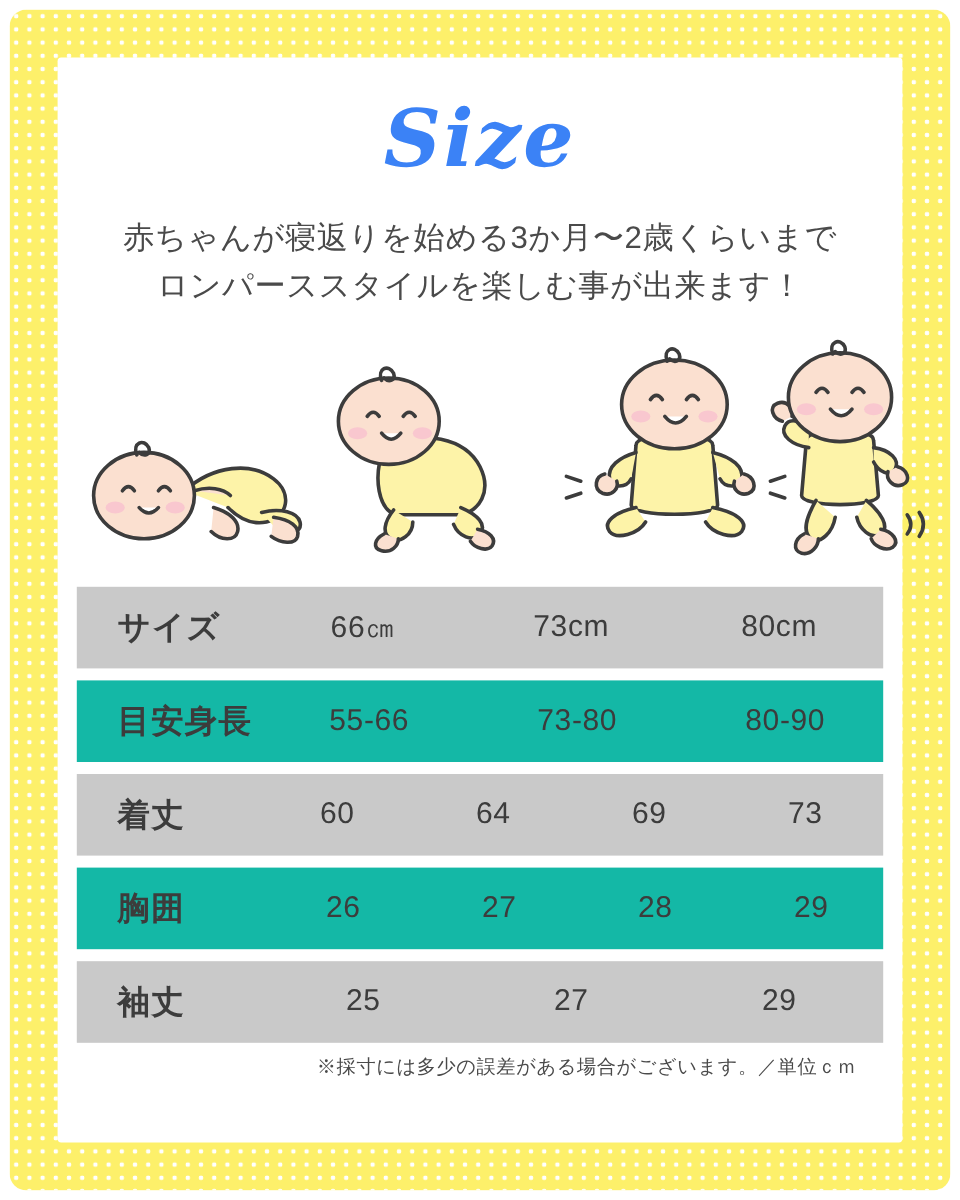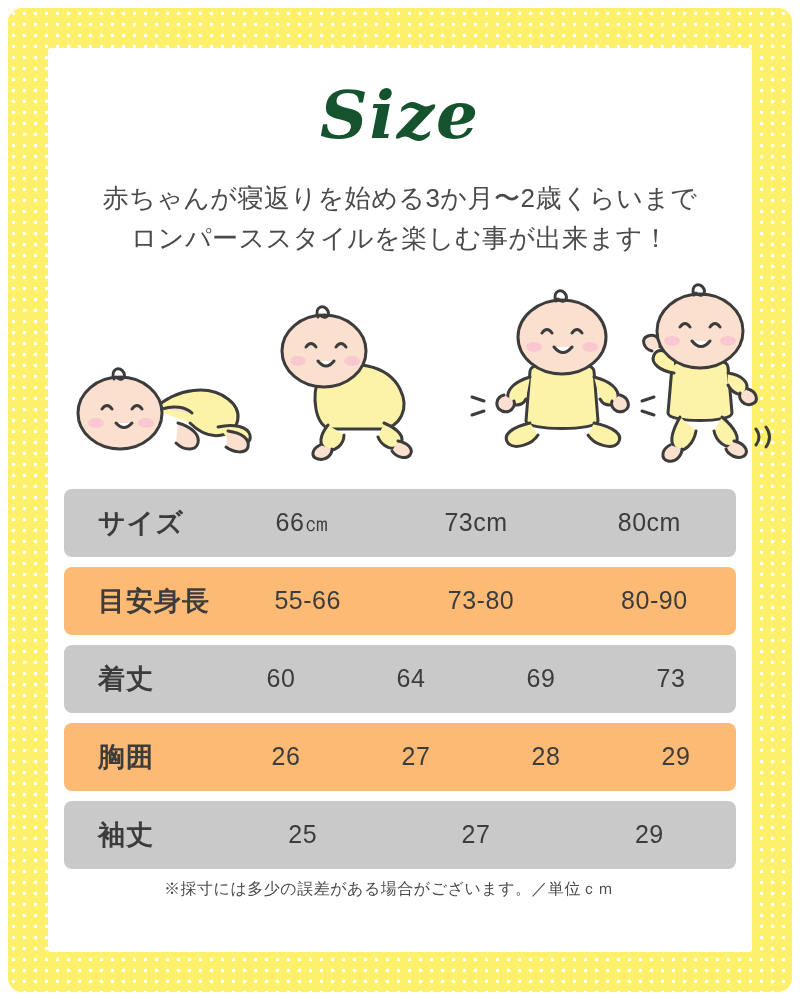--- a/index.html
+++ b/index.html
@@ -41,21 +41,21 @@
     width: 704px; height: 904px;
   }
 
   
   .title {
     text-align: center;
     font-family: "DejaVu Serif", serif;
     font-style: italic;
     font-weight: bold;
     font-size: 66px;
-    color: #14532d;
+    color: #3b82f6;
     letter-spacing: 2px;
     margin-top: 34px;
     line-height: 1;
   }
   .subtitle {
     text-align: center;
     color: #4a4a4a;
     font-size: 26px;
     line-height: 1.55;
     margin-top: 30px;
@@ -73,43 +73,43 @@
   .illo { position: absolute; bottom: 0; }
 
   
   .table {
     margin: 14px 16px 0 16px;
   }
   .row {
     display: flex;
     align-items: center;
     height: 68px;
-    border-radius: 8px;
+    border-radius: 0;
     margin-bottom: 10px;
   }
   .row.dark  { background: #c9c9c9; }
-  .row.light { background: #fdba74; gap: 10px; }
+  .row.light { background: #14b8a6; gap: 10px; }
   .row-label {
     width: 152px;
     padding-left: 34px;
     font-size: 27px;
     font-weight: bold;
     color: #3c3c3c;
     letter-spacing: 1px;
   }
   .cell {
     flex: 1;
     text-align: center;
     font-size: 25px;
     font-weight: normal;
     color: #3c3c3c;
     letter-spacing: 0.5px;
   }
   .note {
-    text-align: center;
+    text-align: right;
     padding-right: 22px;
     margin-top: 8px;
     font-size: 16px;
     color: #4a4a4a;
     letter-spacing: 0.5px;
   }
 </style>
 </head>
 <body>
 

